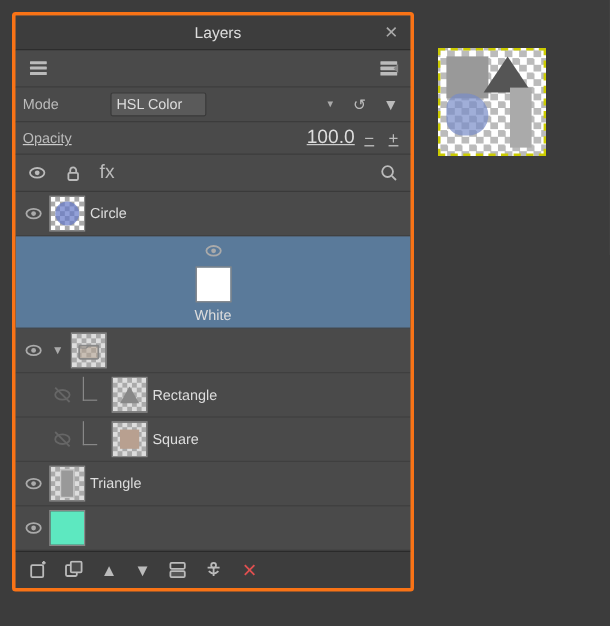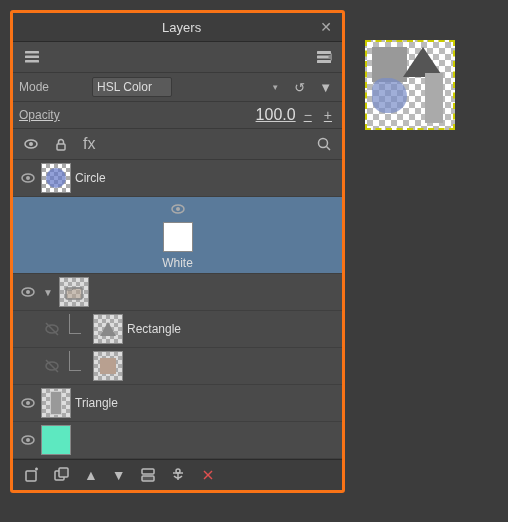--- a/index.html
+++ b/index.html
@@ -445,20 +445,21 @@
           <ellipse cx="8" cy="8" rx="6" ry="4" stroke="#666"></ellipse>
           <line x1="2" y1="2" x2="14" y2="14" stroke="#666" stroke-width="1.5"></line>
         </svg>
       </span>
       <div style="display:flex;align-items:stretch;width:20px;margin-right:4px;align-self:stretch;">
         <div style="border-left:1px solid #888;border-bottom:1px solid #888;width:12px;margin-left:4px;margin-bottom:50%;"></div>
       </div>
       <div class="layer-thumb">
         <div class="layer-thumb-square"></div>
       </div>
+      <span class="layer-name">Square</span>
     </div>
 
     <div class="layer-item">
       <span class="eye-icon">
         <svg class="eye" viewBox="0 0 16 16">
             <ellipse cx="8" cy="8" rx="6" ry="4"></ellipse>
             <circle cx="8" cy="8" r="2" fill="#aaa" stroke="none"></circle>
           </svg>
       </span>
       <div class="layer-thumb">

